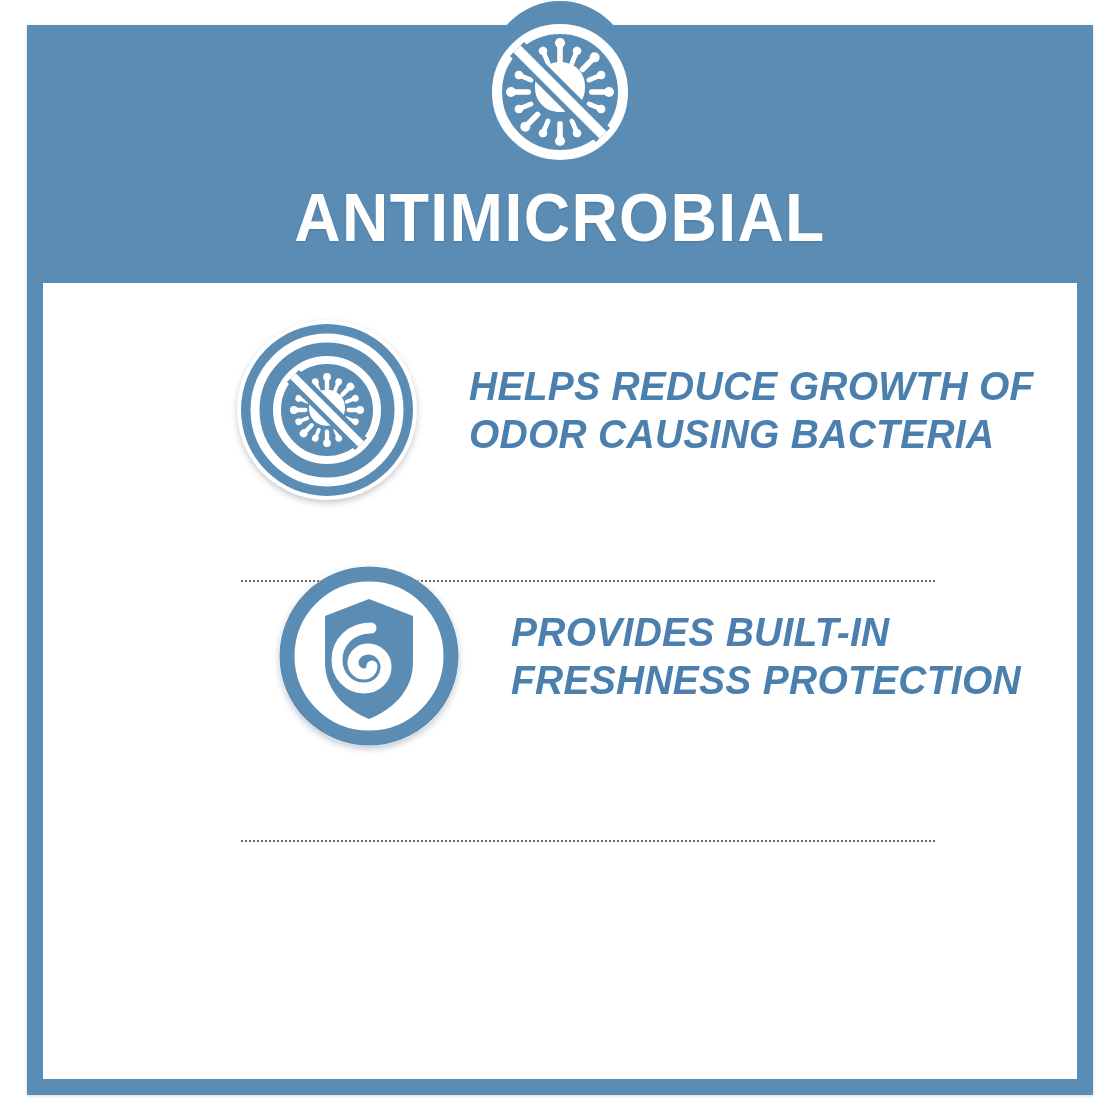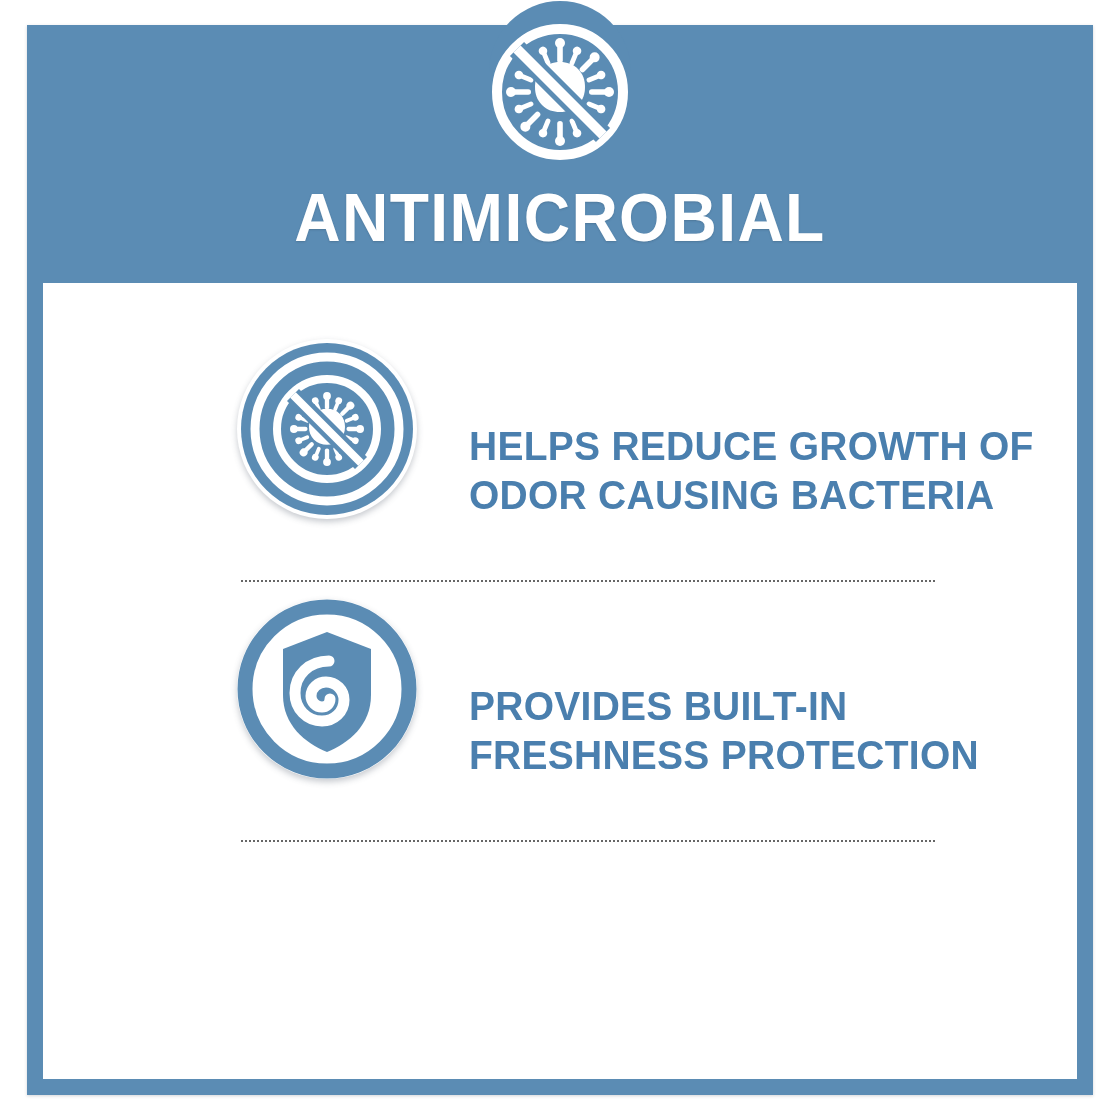--- a/index.html
+++ b/index.html
@@ -91,24 +91,25 @@
     box-sizing: border-box;
   }
 
   
   .feature-row {
     position: absolute;
     left: 0;
     width: 100%;
     height: 218px;
     display: flex;
-    align-items: flex-end;
+    align-items: center;
+    font-style: italic;
   }
   #row-0 { top: 18px; }
-  #row-1 { top: 278px; }
+  #row-1 { top: 264px; padding-left: 42px; }
   #row-2 { top: 538px; }
 
   .badge {
     position: relative;
     flex: 0 0 auto;
     margin-left: 194px;
     width: 180px;
     height: 180px;
     border-radius: 50%;
     background: #ffffff;

